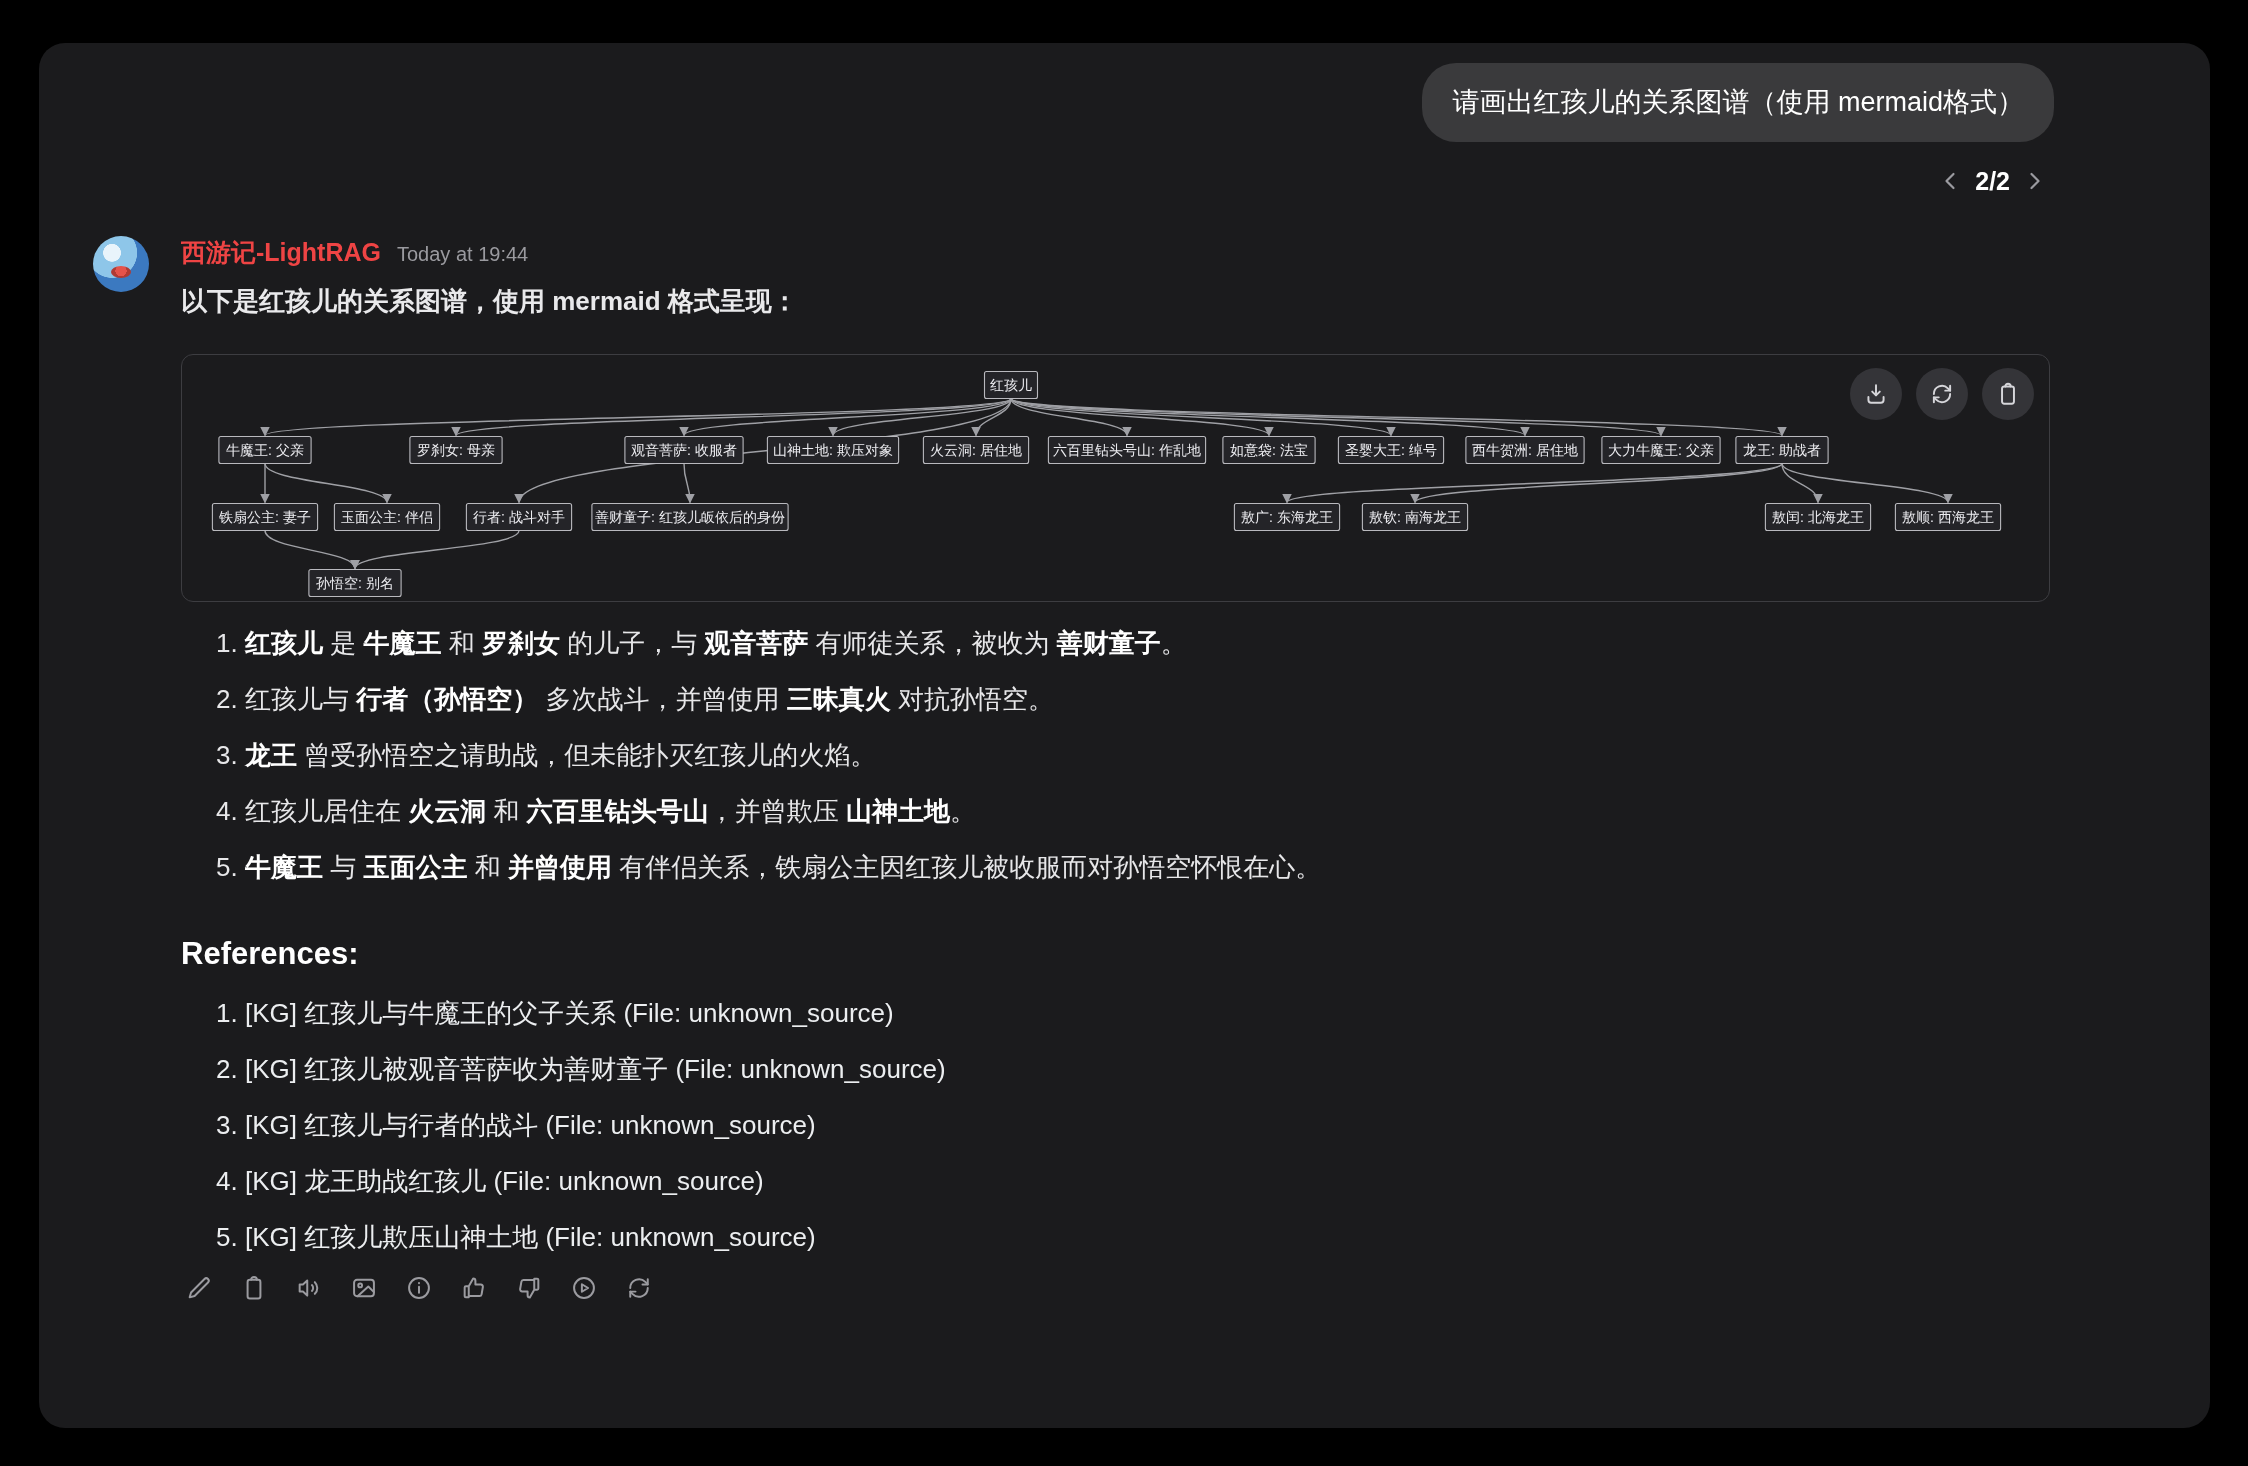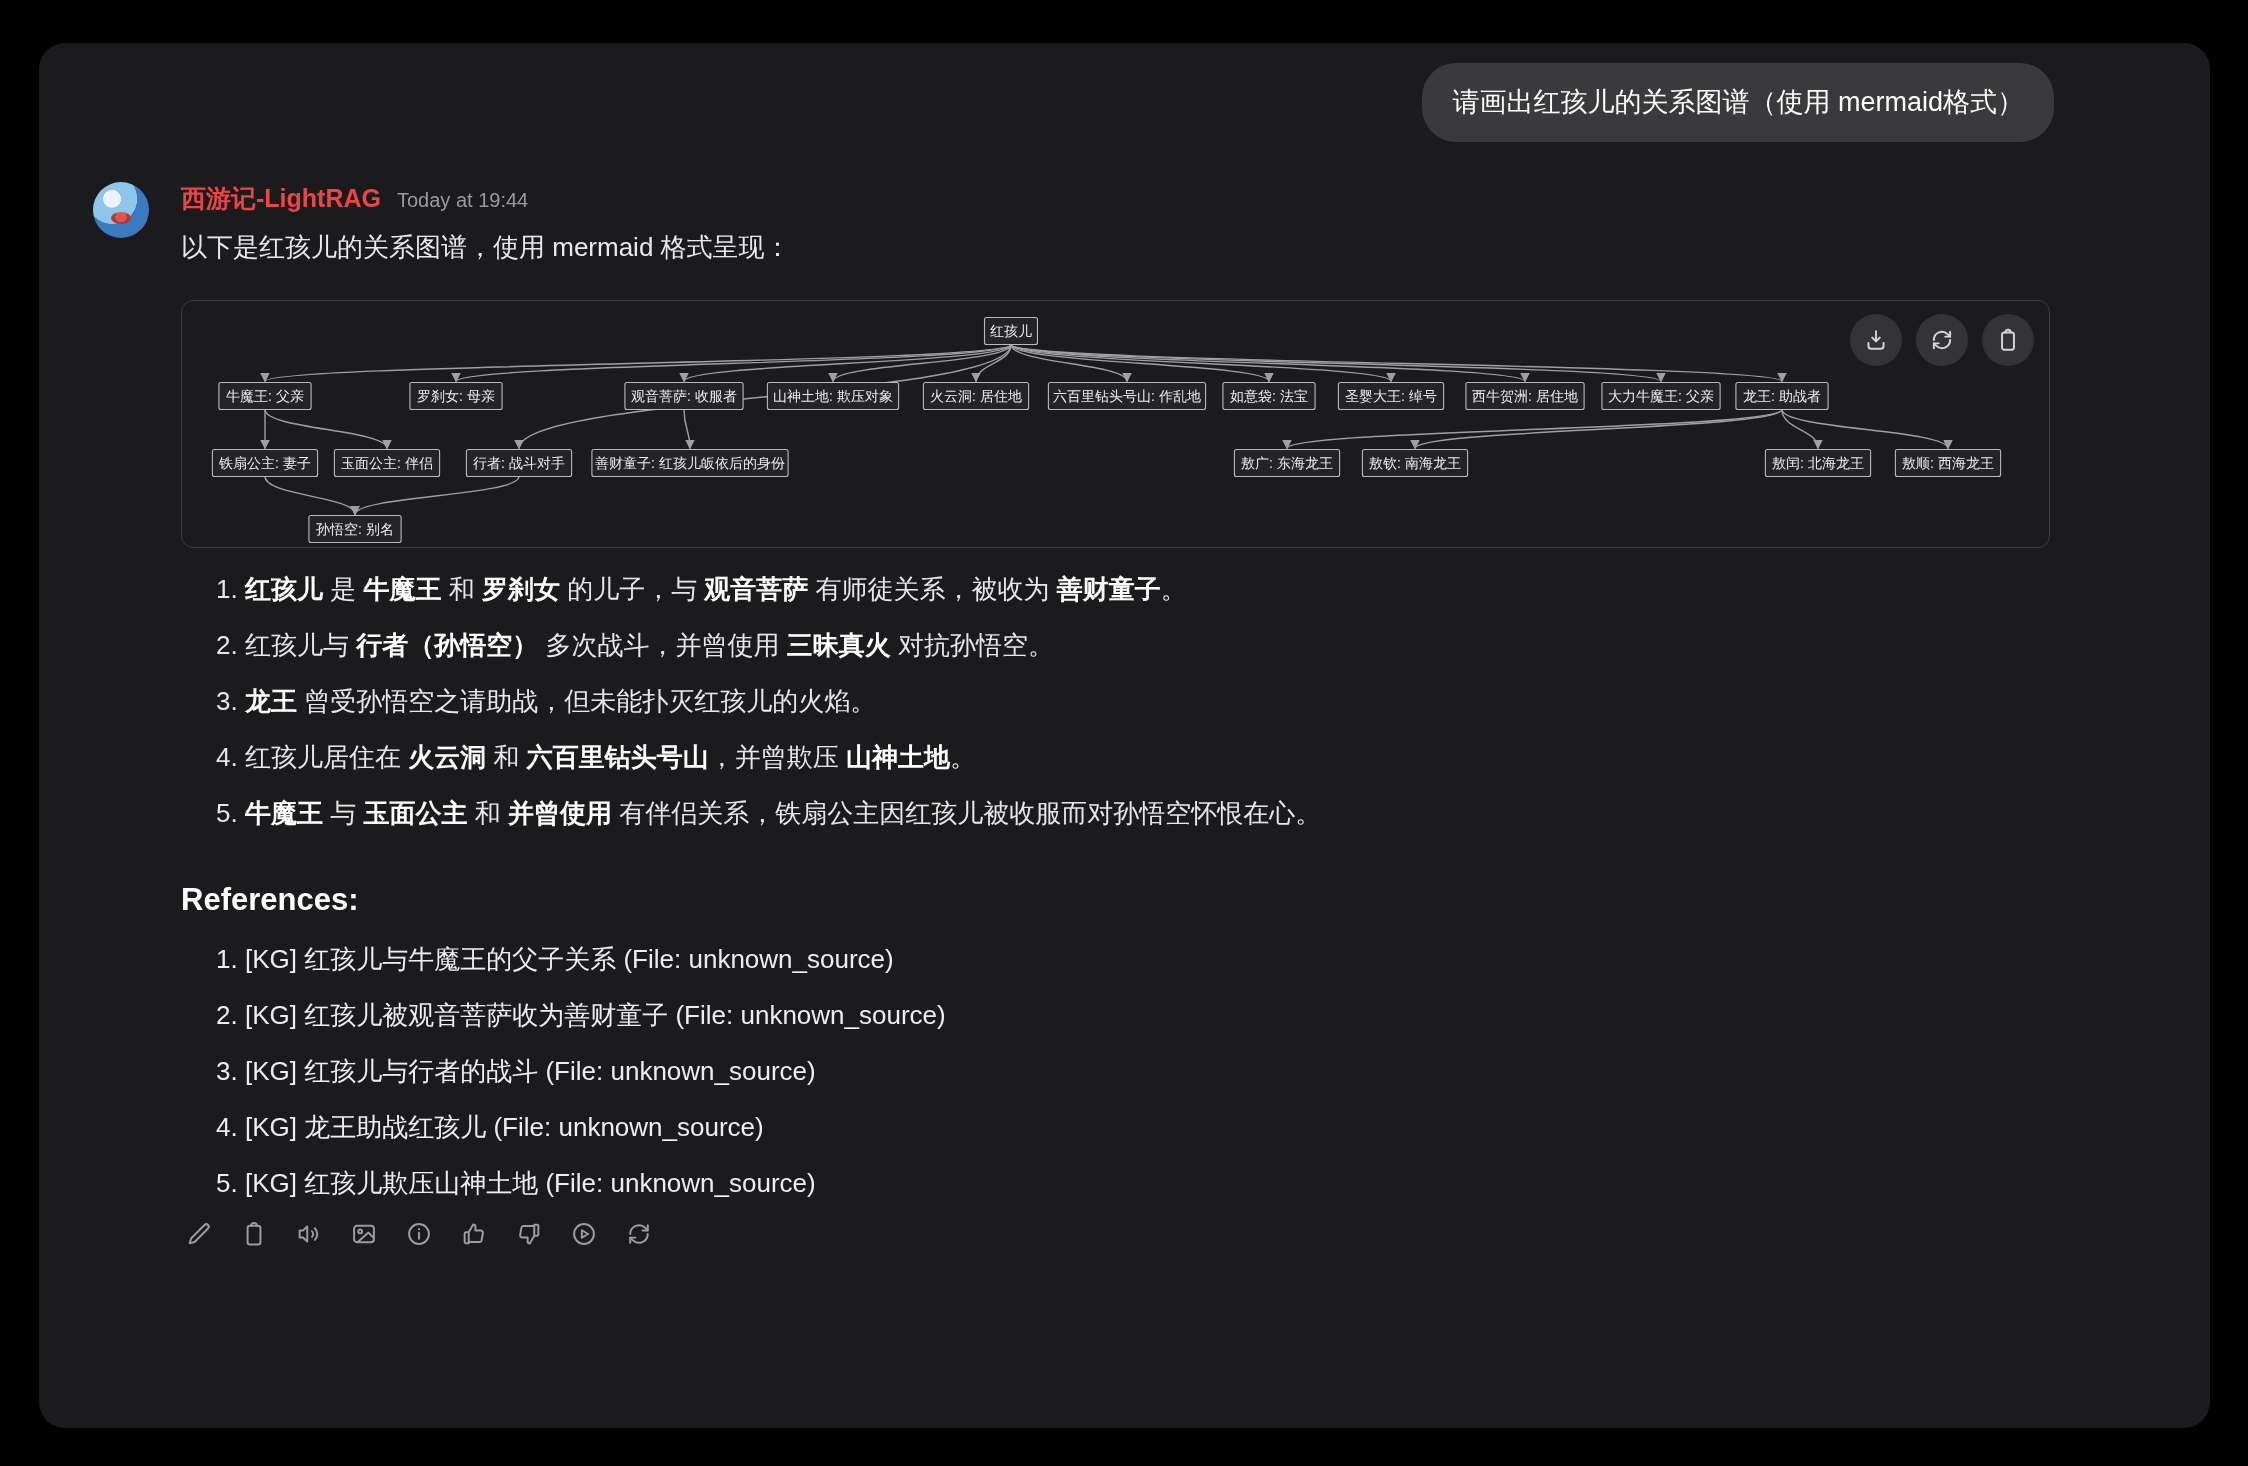--- a/index.html
+++ b/index.html
@@ -37,21 +37,21 @@
     background:radial-gradient(circle at 34% 30%, #e9f4fb 0 16%, #8ec6e9 17% 46%, #3b79c0 47% 78%, #1d4f90 79% 100%);
   }
   .avatar::after{
     content:"";position:absolute;left:18px;top:30px;width:20px;height:12px;border-radius:50%;
     background:radial-gradient(circle at 50% 40%, #e5534b 0 45%, #b03a34 46% 100%);
   }
   .msg-body{flex:1;min-width:0;}
   .msg-header{display:flex;align-items:baseline;gap:16px;}
   .author{font-size:25px;font-weight:700;color:#ef4444;cursor:pointer;}
   .timestamp{font-size:20px;color:#9a9a9f;}
-  .intro{margin-top:14px;font-size:26px;line-height:37px;color:#e9e9eb;}
+  .intro{margin-top:14px;font-size:26px;line-height:37px;color:#e9e9eb;font-weight:bold;}
   
   .diagram-card{
     margin-top:34px;width:1869px;height:248px;box-sizing:border-box;
     border:1px solid #3d3d41;border-radius:12px;position:relative;background:#1b1b1d;
   }
   .diagram-card svg.graph{display:block;width:100%;height:100%;}
   .graph .edge{fill:none;stroke:#9fa0a5;stroke-width:1.4;}
   .graph rect{fill:#242428;stroke:#b9b9be;stroke-width:1.1;}
   .graph text{fill:#ededf1;font-size:14px;text-anchor:middle;font-family:"Liberation Sans","DejaVu Sans",sans-serif;}
   .diagram-toolbar{position:absolute;top:13px;right:15px;display:flex;gap:14px;}
@@ -73,20 +73,33 @@
 </head>
 <body>
 
 <div class="panel">
   <div class="content">
 
     <div class="user-row">
       <div class="user-bubble">请画出红孩儿的关系图谱（使用 mermaid格式）</div>
     </div>
 
+    <div class="pager">
+      <button class="pager-btn">
+        <svg class="icon" width="24" height="24" viewBox="0 0 24 24" fill="none" stroke="currentColor" stroke-width="2.2" stroke-linecap="round" stroke-linejoin="round">
+            <path d="M14.5 5l-7 7 7 7"></path>
+          </svg>
+      </button>
+      <span class="pager-label">2/2</span>
+      <button class="pager-btn">
+        <svg class="icon" width="24" height="24" viewBox="0 0 24 24" fill="none" stroke="currentColor" stroke-width="2.2" stroke-linecap="round" stroke-linejoin="round">
+            <path d="M9.5 5l7 7-7 7"></path>
+          </svg>
+      </button>
+    </div>
 
     <div class="message-row">
       <div class="avatar-col">
         <div class="avatar"></div>
       </div>
       <div class="msg-body">
         <div class="msg-header">
           <span class="author">西游记-LightRAG</span>
           <span class="timestamp">Today at 19:44</span>
         </div>

